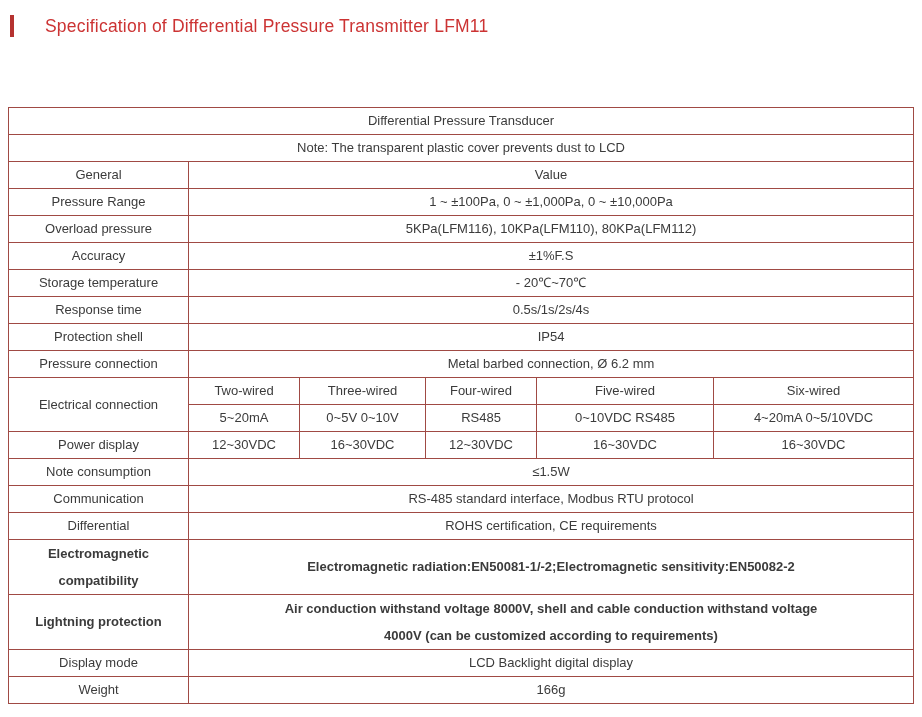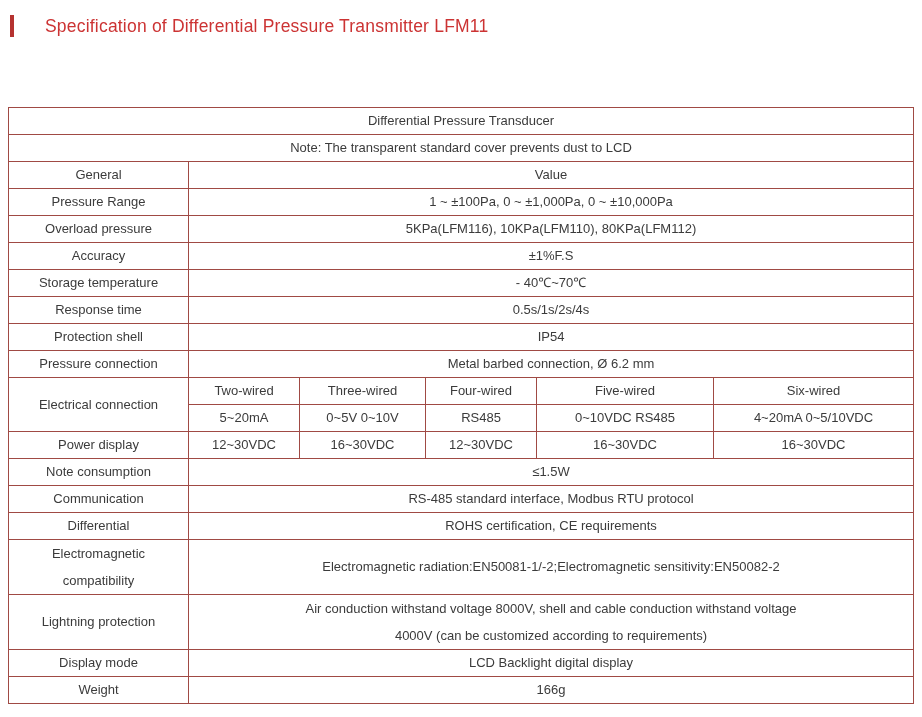--- a/index.html
+++ b/index.html
@@ -36,21 +36,21 @@
     border: 1px solid #a04a44;
     text-align: center;
     vertical-align: middle;
     font-size: 13px;
     color: #3b3b3b;
     height: 27px;
     line-height: 16px;
     padding: 0 4px;
     overflow: hidden;
   }
-  table.spec td.tall { height: 55px; }
+  table.spec td.tall { height: 55px; font-weight: bold; }
   .two-line div { line-height: 27px; }
   col.c1 { width: 180px; }
   col.c2 { width: 111px; }
   col.c3 { width: 126px; }
   col.c4 { width: 111px; }
   col.c5 { width: 177px; }
   col.c6 { width: 200px; }
 </style>
 </head>
 <body>
@@ -67,42 +67,42 @@
       <col class="c3">
       <col class="c4">
       <col class="c5">
       <col class="c6">
   </colgroup>
   <tbody>
     <tr>
       <td colspan="6">Differential Pressure Transducer</td>
     </tr>
     <tr>
-      <td colspan="6">Note: The transparent standard cover prevents dust to LCD</td>
+      <td colspan="6">Note: The transparent plastic cover prevents dust to LCD</td>
     </tr>
     <tr>
       <td>General</td>
       <td colspan="5">Value</td>
     </tr>
 
     <tr>
       <td>Pressure Range</td>
       <td colspan="5">1 ~ ±100Pa, 0 ~ ±1,000Pa, 0 ~ ±10,000Pa</td>
     </tr>
     <tr>
       <td>Overload pressure</td>
       <td colspan="5">5KPa(LFM116), 10KPa(LFM110), 80KPa(LFM112)</td>
     </tr>
     <tr>
       <td>Accuracy</td>
       <td colspan="5">±1%F.S</td>
     </tr>
     <tr>
       <td>Storage temperature</td>
-      <td colspan="5">- 40℃~70℃</td>
+      <td colspan="5">- 20℃~70℃</td>
     </tr>
     <tr>
       <td>Response time</td>
       <td colspan="5">0.5s/1s/2s/4s</td>
     </tr>
     <tr>
       <td>Protection shell</td>
       <td colspan="5">IP54</td>
     </tr>
     <tr>

